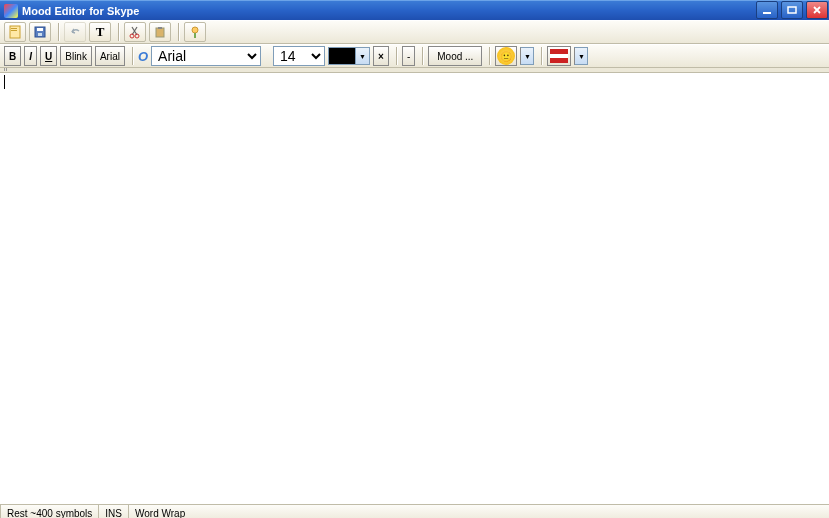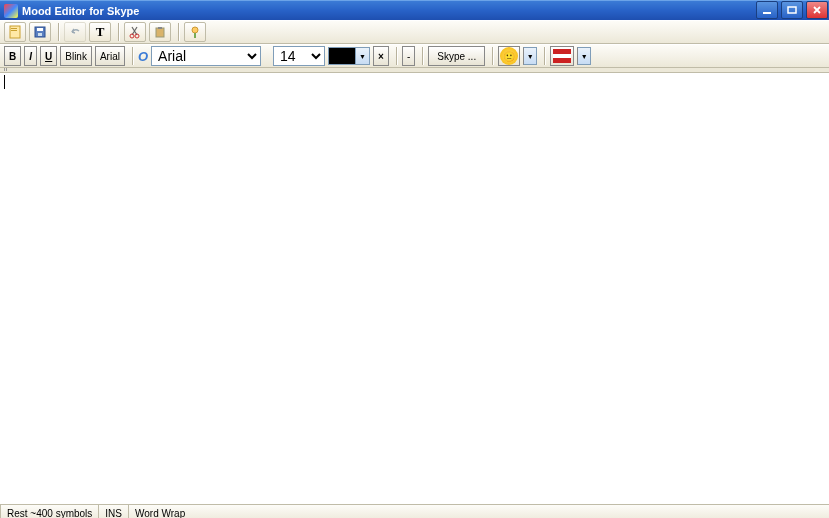--- a/index.html
+++ b/index.html
@@ -131,21 +131,21 @@
   <select class="tsel" style="width:110px"><option>Arial</option></select>
   <select class="tsel" style="width:52px;margin-left:12px"><option>14</option></select>
   <div class="swatch-wrap" style="margin-left:3px">
     <div class="swatch"></div>
     <div class="swatch-arrow">▼</div>
   </div>
   <div class="tbtn2">×</div>
   <div class="sep"></div>
   <div class="tbtn2" style="font-weight:normal">-</div>
   <div class="sep"></div>
-  <div class="tbtn2 w" style="padding:0 8px">Skype ...</div>
+  <div class="tbtn2 w" style="padding:0 8px">Mood ...</div>
   <div class="sep"></div>
   <div class="swatch-wrap">
     <div class="tbtn2" style="padding:0 1px">
         <div class="emoji-btn">🙂</div>
       </div>
     <div class="swatch-arrow" style="border-left:1px solid #888">▼</div>
   </div>
   <div class="sep"></div>
   <div class="swatch-wrap">
     <div class="tbtn2" style="padding:0 2px">

